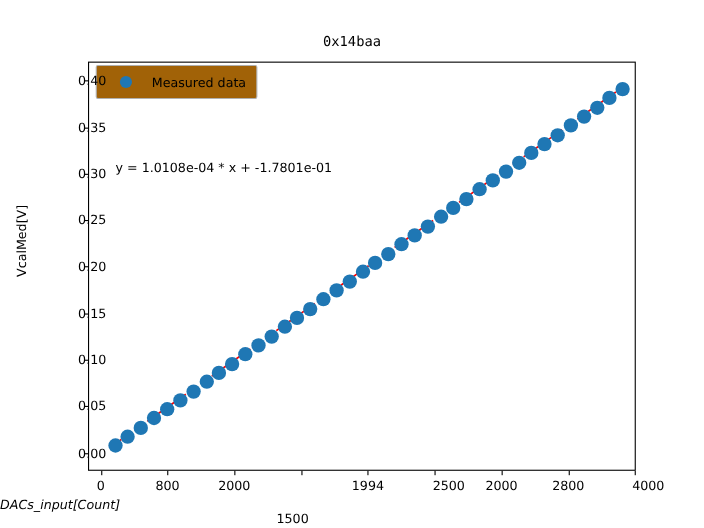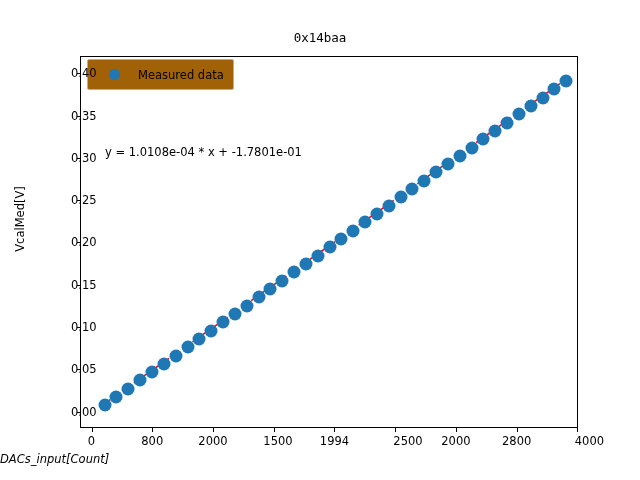--- a/index.html
+++ b/index.html
@@ -235,21 +235,21 @@
   </div>
 
   <div id="ticks-container">
       <div class="tick-x" style="left: 91.539px;"></div>
       <div class="tick-x-label" style="left: 91.539px;">0</div>
       <div class="tick-x" style="left: 152.271px;"></div>
       <div class="tick-x-label" style="left: 152.271px;">800</div>
       <div class="tick-x" style="left: 213.002px;"></div>
       <div class="tick-x-label" style="left: 213.002px;">2000</div>
       <div class="tick-x" style="left: 273.734px;"></div>
-      <div class="tick-x-label" style="left: 278px;">1500</div>
+      <div class="tick-x-label" style="left: 266px; margin-top: 30px;">1500</div>
       <div class="tick-x" style="left: 334.466px;"></div>
       <div class="tick-x-label" style="left: 334.466px;">1994</div>
       <div class="tick-x" style="left: 395.198px;"></div>
       <div class="tick-x-label" style="left: 408px;">2500</div>
       <div class="tick-x" style="left: 455.929px;"></div>
       <div class="tick-x-label" style="left: 455.929px;">2000</div>
       <div class="tick-x" style="left: 516.661px;"></div>
       <div class="tick-x-label" style="left: 516.661px;">2800</div>
       <div class="tick-x" style="left: 577.393px;"></div>
       <div class="tick-x-label" style="left: 577.393px; margin-left: 12px;">4000</div>

